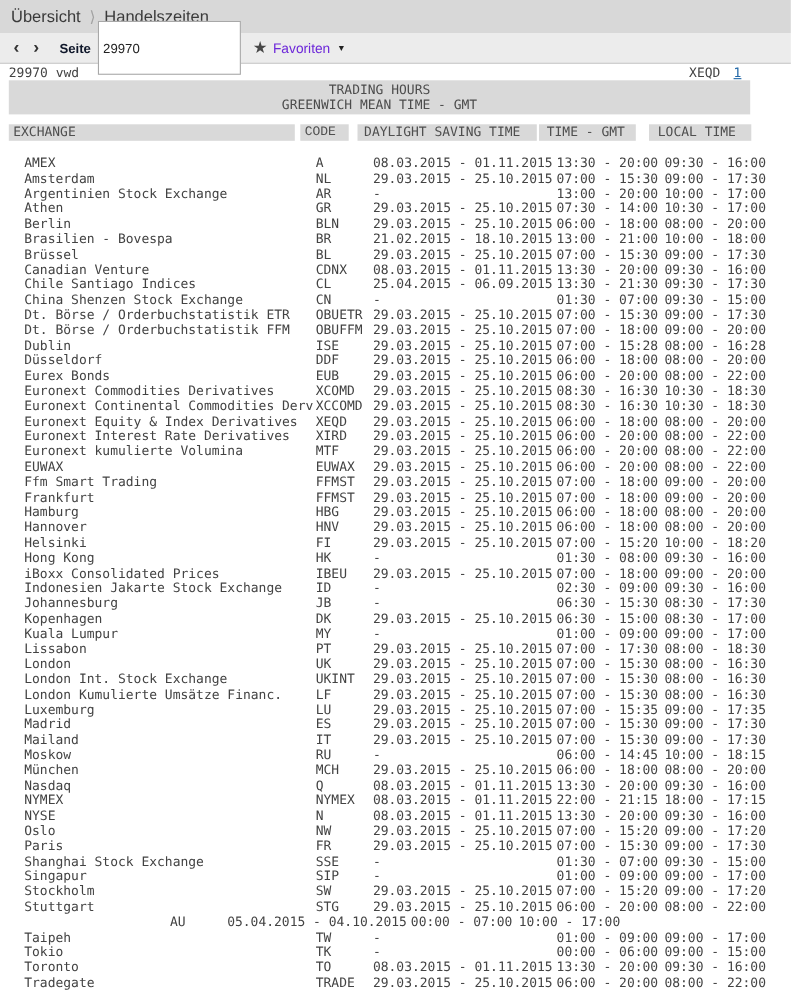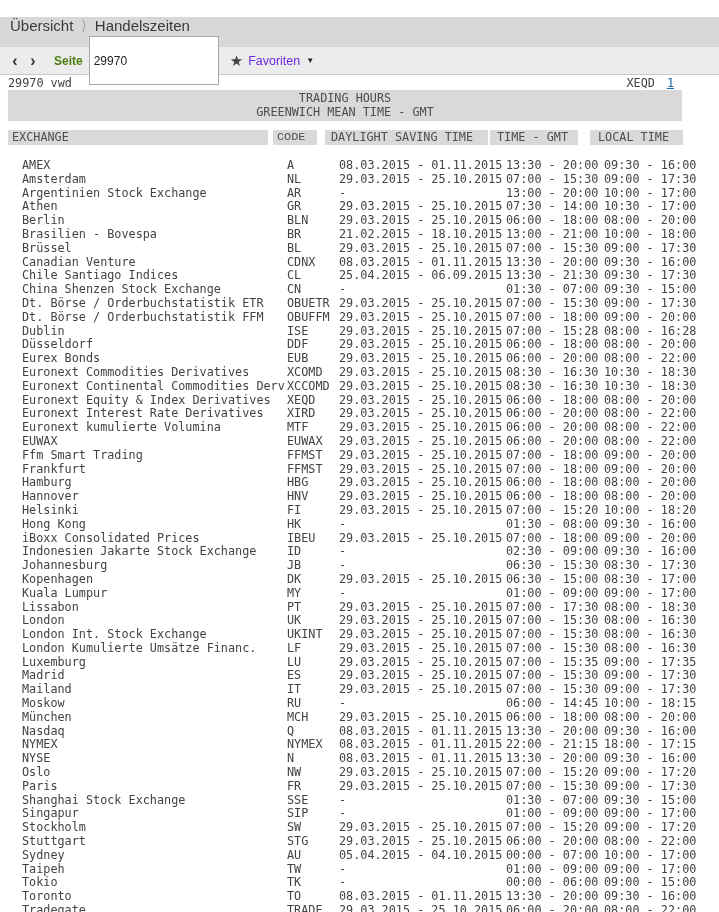--- a/index.html
+++ b/index.html
@@ -2,33 +2,33 @@
 <html><head>
 <meta charset="utf-8">
 <style>
   html,body{margin:0;padding:0;}
   body{
     width:719px;height:912px;overflow:hidden;background:#ffffff;
     font-family:"Liberation Sans",sans-serif;
   }
   
   .crumb{
-    height:30px;background:#d8d8d8;display:flex;align-items:flex-start;
-    padding:0 10px;font-size:15px;color:#3a3a3a;margin-top:17px;
+    height:30px;background:#d8d8d8;display:flex;align-items:center;
+    padding:0 10px;font-size:15px;color:#3a3a3a;
   }
   .crumb .sep{margin:0 8px;color:#a2a2a2;font-size:14px;}
   .crumb .item{cursor:default;}
   
   .tbar{
     height:27px;background:#ececec;border-bottom:1px solid #c9c9c9;
     display:flex;align-items:center;color:#2f2f2f;
   }
   .nav-btn{width:18px;text-align:center;font-size:16px;font-weight:bold;color:#333;cursor:pointer;line-height:26px;}
   .nav-btn:first-child{margin-left:6px;}
-  .seite{font-size:12px;font-weight:bold;margin:0 6px 0 12px;color:#4d7c0f;}
+  .seite{font-size:12px;font-weight:bold;margin:0 6px 0 12px;color:#0f172a;}
   .page-input{
     width:120px;height:15px;border:1px solid #a8a8a8;background:#fff;
     font:12px "Liberation Sans",sans-serif;padding:16px 4px;color:#222;
   }
   .fav{display:flex;align-items:center;margin-left:11px;cursor:pointer;}
   .star{font-size:15px;color:#474747;margin-right:5px;line-height:15px;}
   .favlabel{font-size:12.5px;color:#6d28d9;}
   .caret{font-size:8px;margin-left:6px;color:#222;}
   
   .term{font-family:"DejaVu Sans Mono",monospace;font-size:11.8px;color:#434343;}
@@ -492,21 +492,20 @@
 
   <div class="trow">
     <span class="c-ex">Stuttgart</span>
     <span class="c-code">STG</span>
     <span class="c-dst">29.03.2015 - 25.10.2015</span>
     <span class="c-gmt">06:00 - 20:00</span>
     <span class="c-local">08:00 - 22:00</span>
   </div>
 
   <div class="trow">
-    <span class="c-ex">Sydney</span>
     <span class="c-code">AU</span>
     <span class="c-dst">05.04.2015 - 04.10.2015</span>
     <span class="c-gmt">00:00 - 07:00</span>
     <span class="c-local">10:00 - 17:00</span>
   </div>
 
   <div class="trow">
     <span class="c-ex">Taipeh</span>
     <span class="c-code">TW</span>
     <span class="c-dst">-</span>

